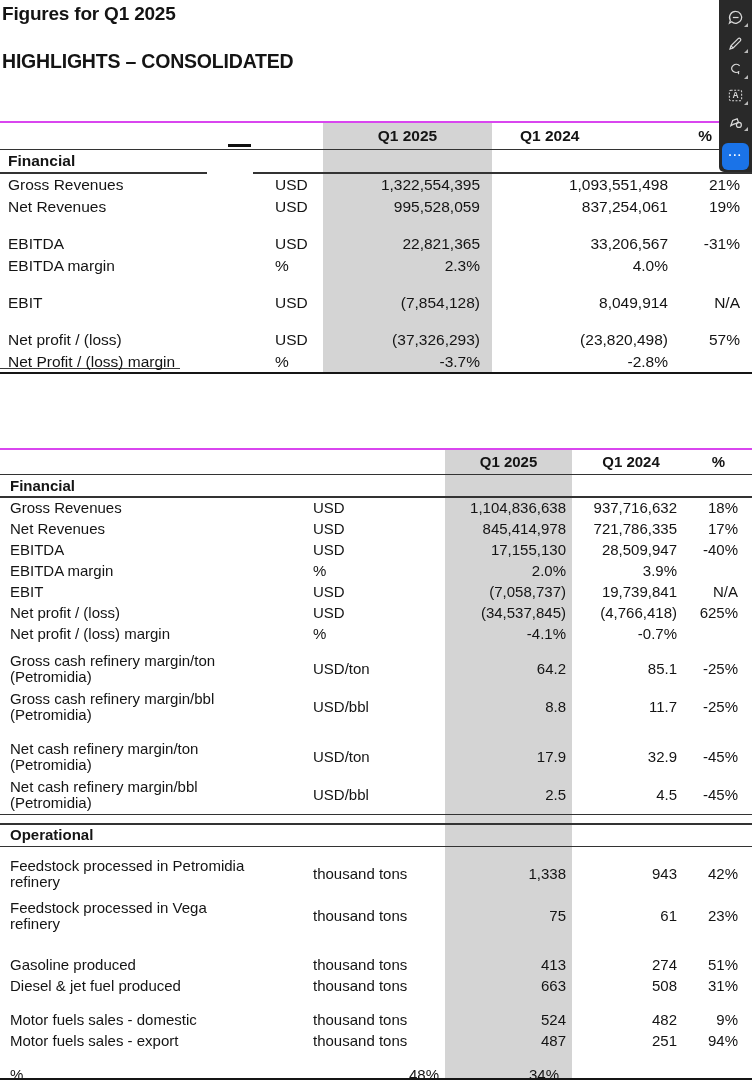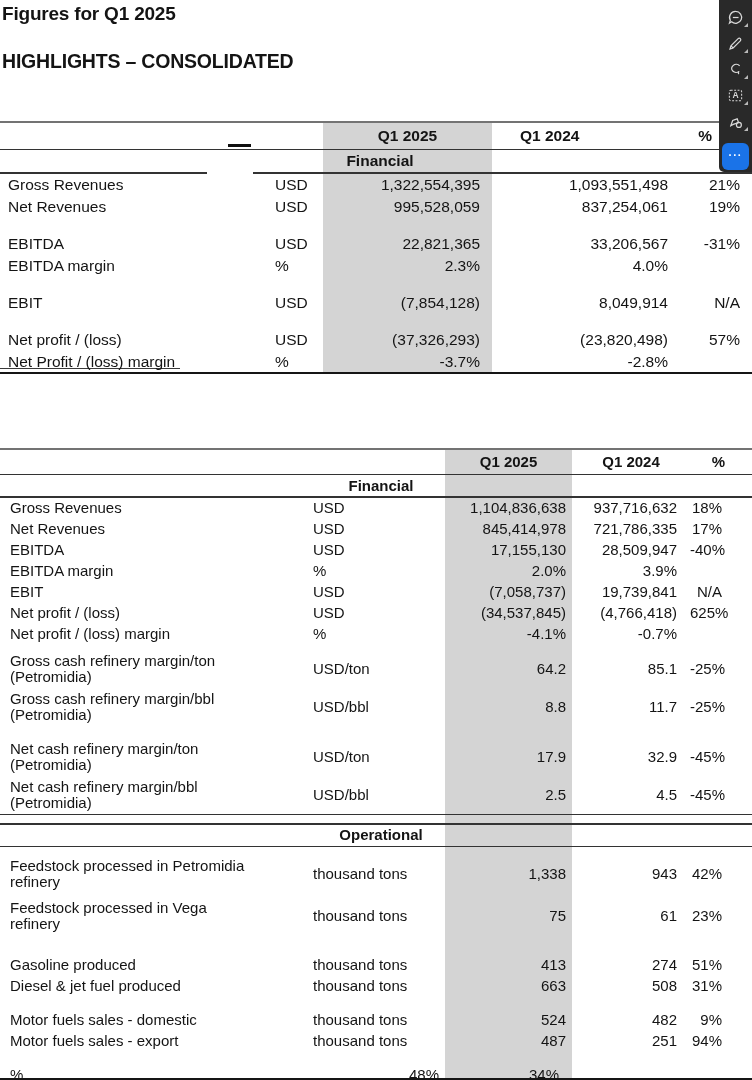--- a/index.html
+++ b/index.html
@@ -5,21 +5,21 @@
   html,body{margin:0;padding:0;background:#fff;}
   .canvas{position:relative;width:752px;height:1080px;background:#fff;overflow:hidden;
           font-family:"Liberation Sans",sans-serif;color:#141414;}
 
   
   .doc-title{position:absolute;left:2px;top:3px;font-size:19px;font-weight:700;letter-spacing:-0.2px;}
   .h2{position:absolute;left:2px;top:50px;font-size:19.5px;font-weight:700;letter-spacing:-0.2px;text-align:center;}
   .h3{position:absolute;left:2px;top:402px;font-size:17.5px;font-weight:700;letter-spacing:-0.2px;}
 
   
-  .table{position:absolute;left:0;width:752px;border-top:2px solid #737373;
+  .table{position:absolute;left:0;width:752px;border-top:2px solid #d946ef;
          border-bottom:2.5px solid #151515;box-sizing:border-box;overflow:hidden;}
   .t1{top:121px;height:253px;}
   .t2{top:448px;height:632px;}
   .stripe{position:absolute;top:0;bottom:0;background:#d4d4d4;z-index:0;}
   .t1 .stripe{left:323px;width:169px;}
   .t2 .stripe{left:445px;width:127px;}
   .t1::after{content:"";position:absolute;left:0;bottom:3px;width:180px;height:1.5px;background:#3a3a3a;}
   .dash{position:absolute;left:228px;top:21px;width:23px;height:3px;background:#101010;z-index:3;}
 
   .tr{position:relative;display:grid;align-items:center;z-index:1;}
@@ -28,42 +28,42 @@
 
   .t1 .head{height:26px;border-bottom:1.5px solid #333;}
   .t2 .head{height:24px;border-bottom:1.5px solid #333;}
   .head .cell{font-weight:700;}
   .t1 .head .v25,.t2 .head .v25{text-align:center;padding:0;}
   .t1 .head .v24{text-align:left;padding:0 0 0 28px;}
   .t2 .head .v24{text-align:center;padding:0;}
   .t1 .head .pct{text-align:right;padding-right:40px;}
   .t2 .head .pct{text-align:right;padding-right:27px;}
 
-  .group{height:22px;text-align:center;}
+  .group{height:22px;}
   .t2 .group{height:21px;}
   .glabel{grid-column:1/6;font-weight:700;padding-left:8px;font-size:16px;}
   .t2 .glabel{font-size:15.5px;padding-left:10px;}
   .hr-line{position:relative;z-index:2;height:1.5px;background:#333;}
   .t1 .group-hr{background:linear-gradient(90deg,#333 0 207px,transparent 207px 253px,#333 253px 100%);}
 
   .t1 .data{height:22px;font-size:15.5px;}
   .t2 .data{height:21px;font-size:15px;}
   .t2 .data.two{height:38px;}
   .t2 .data.two.op{height:31px;margin-top:11px;}
 
   .cell{box-sizing:border-box;line-height:16px;}
   .t1 .cell{font-size:15.5px;}
   .t2 .cell{font-size:15px;}
   .label{padding-left:8px;white-space:pre-line;}
   .t2 .label{padding-left:10px;}
   .unit{padding-left:8px;}
   .t2 .unit{padding-left:10px;}
   .v25,.v24,.pct{text-align:right;}
   .t1 .v25{padding-right:12px;text-align:right;} .t1 .v24{padding-right:12px;} .t1 .pct{padding-right:12px;}
-  .t2 .v25{padding-right:6px;}  .t2 .v24{padding-right:13px;} .t2 .pct{padding-right:30px;}
+  .t2 .v25{padding-right:6px;}  .t2 .v24{padding-right:13px;} .t2 .pct{padding-right:14px;}
 
   .spacer{position:relative;z-index:1;}
   .spacer.t1s{height:15px;}
   .spacer.xs{height:5px;}
   .spacer.pre{height:8px;}
   .spacer.sm{height:12px;}
   .spacer.md{height:13px;}
   .spacer.lg{height:23px;}
 
   

